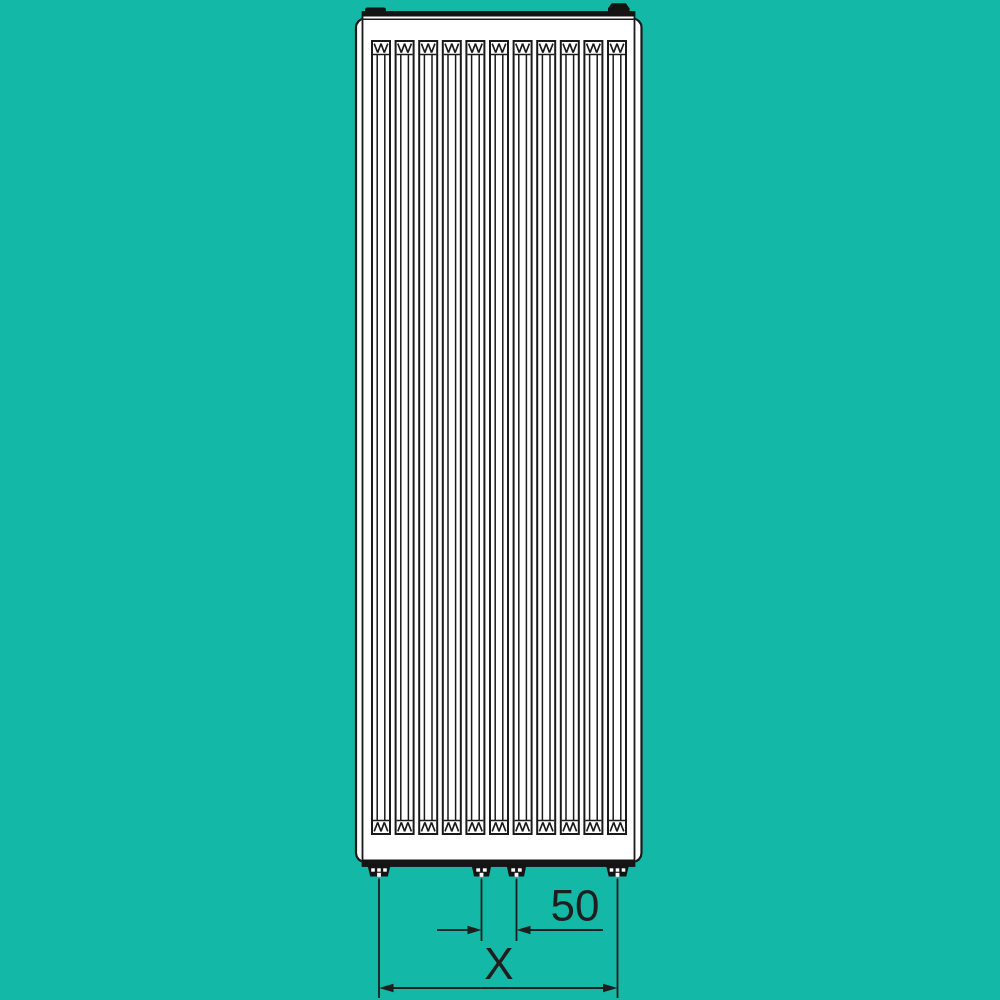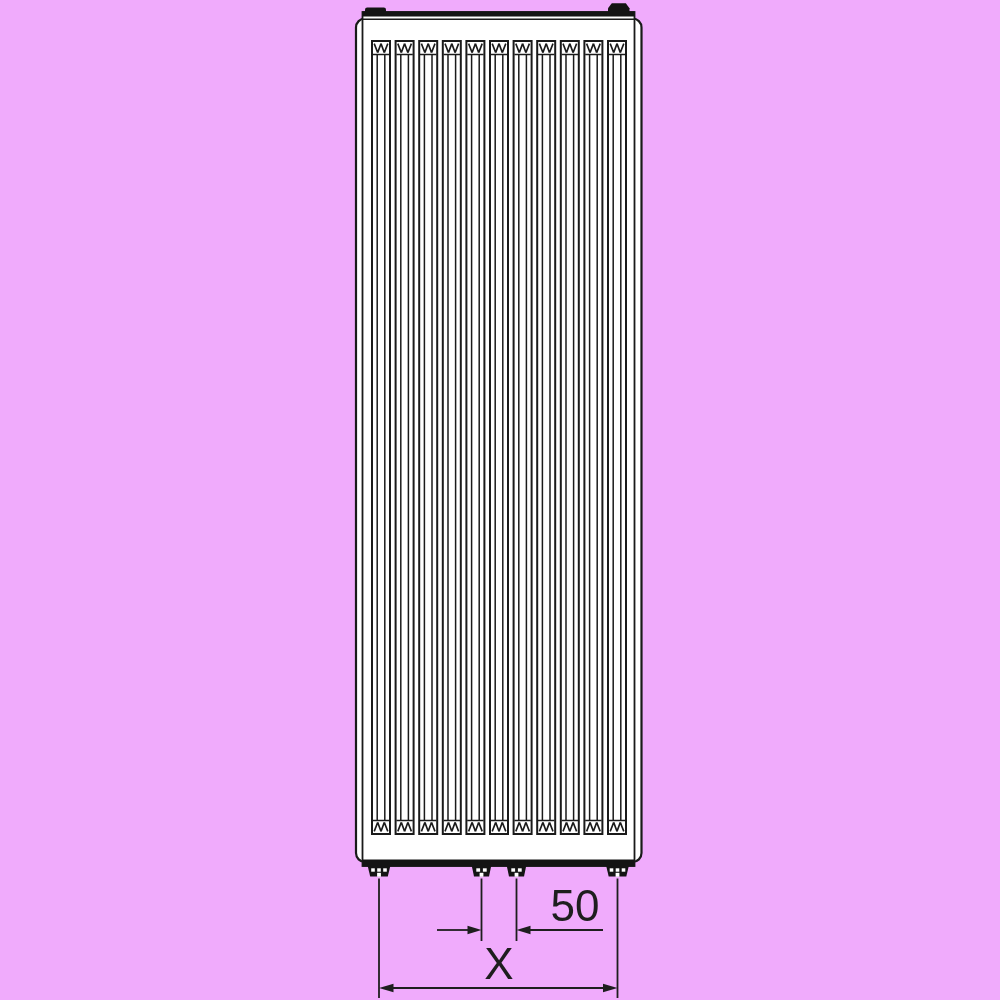--- a/index.html
+++ b/index.html
@@ -8,21 +8,21 @@
     background: #ffffff;
     width: 1000px;
     height: 1000px;
     overflow: hidden;
     font-family: "Liberation Sans", sans-serif;
   }
   .stage {
     position: relative;
     width: 1000px;
     height: 1000px;
-    background: #f0abfc;
+    background: #14b8a6;
   }
   svg { display: block; }
   .dim-label {
     font-family: "Liberation Sans", "DejaVu Sans", sans-serif;
     font-weight: 400;
     fill: #1e1e1e;
   }
 </style>
 </head>
 <body>

